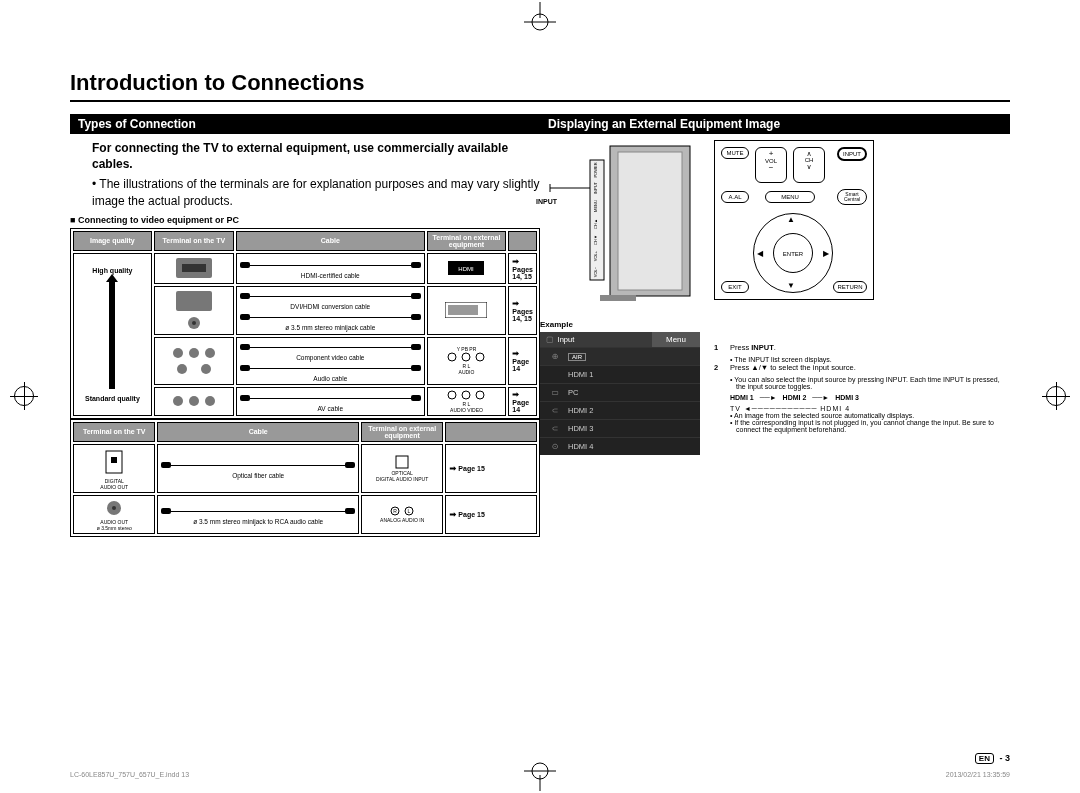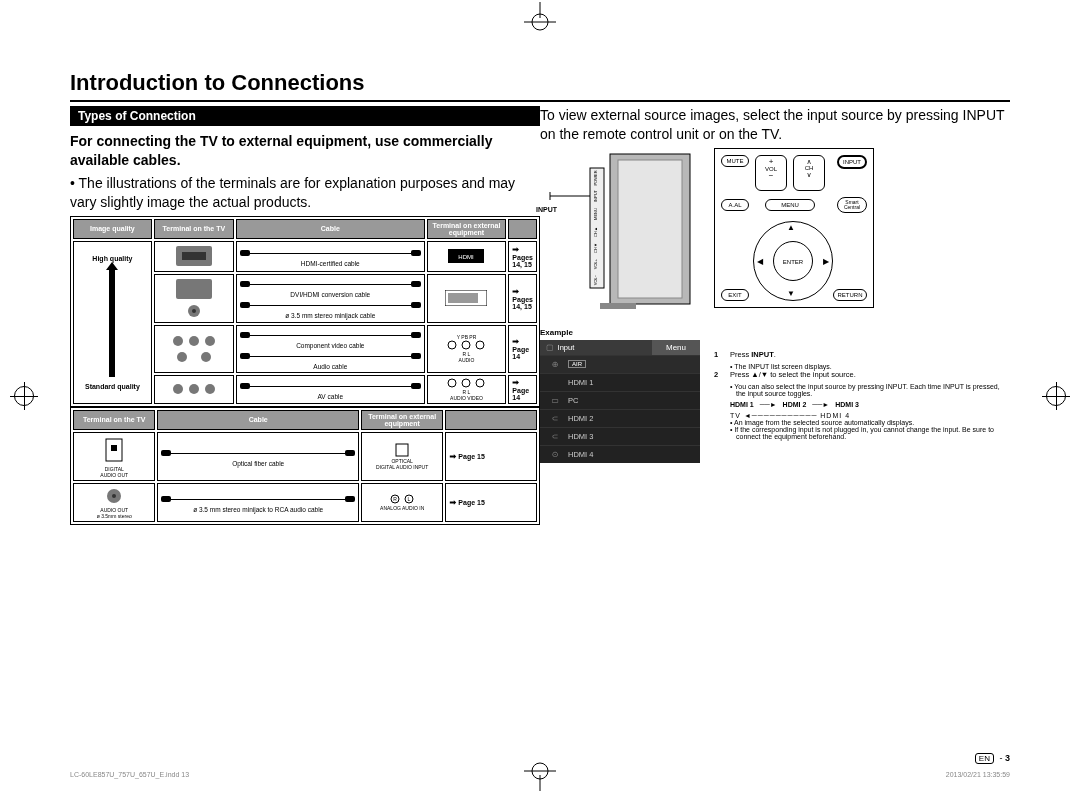--- a/index.html
+++ b/index.html
@@ -14,35 +14,35 @@
   }
   .page {
     position: absolute;
     left: 70px; top: 70px; right: 70px; bottom: 70px;
   }
   .title {
     font-size: 22px;
     font-weight: bold;
     border-bottom: 2px solid #000;
     padding-bottom: 4px;
-    margin-bottom: 4px;
+    margin-bottom: 12px;
   }
   .cols {
     display: flex;
   }
   .col { flex: 1 1 50%; }
   .section-header {
     background: #000;
     color: #fff;
     font-size: 12px;
     font-weight: bold;
     padding: 3px 8px;
     margin-bottom: 6px;
   }
-  .body-text { font-size: 14px; line-height: 1.35; margin-bottom: 4px; }
+  .body-text { font-size: 12px; line-height: 1.35; margin-bottom: 4px; margin-left: 22px; }
   .sub-h { font-size: 9px; font-weight: bold; margin: 6px 0 3px; }
   .sub-h::before { content: "■ "; }
 
   .diagram {
     border: 1px solid #000;
     width: 100%;
     font-size: 7px;
   }
   .diagram tr td { border: 1px solid #000; padding: 2px 3px; vertical-align: middle; }
   .diagram .hdr td { background: #999; color:#fff; font-weight: bold; text-align:center; font-size:7px; }
@@ -82,21 +82,21 @@
 
   .steps{ flex:1; font-size:7.5px;}
   .steps ol{ list-style:none;}
   .steps li{ display:flex; gap:6px; margin-bottom:4px;}
   .steps li .num{ font-weight:bold; width:10px;}
   .steps .sub{ font-size:7px; margin-left:16px; text-indent:-6px; padding-left:6px;}
   .flow{ margin:4px 0 4px 16px; font-size:7px; font-weight:bold;}
   .flow .arr{ margin:0 6px;}
   .flow2{ margin-left:16px; font-size:7px; letter-spacing:1px;}
 
-  .page-num{ position:absolute; right:0; bottom:-40px; font-size:9px;}
+  .page-num{ position:absolute; right:0; bottom:-40px; font-size:9px;font-weight:bold;}
   .page-num .en{ border:1px solid #000; border-radius:3px; padding:0 3px; font-size:8px; margin-right:3px;}
   .footer-l{ position:absolute; left:0; bottom:-55px; font-size:7px; color:#888;}
   .footer-r{ position:absolute; right:0; bottom:-55px; font-size:7px; color:#888;}
   .reg{position:absolute;width:20px;height:20px;border:1px solid #000;border-radius:50%;}
   .reg::before{content:"";position:absolute;left:50%;top:-5px;bottom:-5px;width:1px;background:#000;}
   .reg::after{content:"";position:absolute;top:50%;left:-5px;right:-5px;height:1px;background:#000;}
 </style>
 </head>
 <body>
 
@@ -114,20 +114,21 @@
   </svg>
 
 <div class="page">
   <div class="title">Introduction to Connections</div>
   <div class="cols">
 
     <div class="col">
       <div class="section-header">Types of Connection</div>
       <div class="body-text" style="font-weight:bold">For connecting the TV to external equipment, use commercially available cables.</div>
       <div class="body-text">• The illustrations of the terminals are for explanation purposes and may vary slightly image the actual products.</div>
+      <div class="sub-h">Connecting to video equipment or PC</div>
 
       <table class="diagram">
         <tbody>
             <tr class="hdr">
           <td>Image quality</td>
           <td>Terminal on the TV</td>
           <td>Cable</td>
           <td>Terminal on external equipment</td>
           <td></td>
         </tr>
@@ -267,23 +268,21 @@
                   <circle cx="22" cy="5" r="4" stroke="#000" fill="none"></circle>
                   <text x="22" y="7" font-size="5" text-anchor="middle">L</text>
                 </svg><div>ANALOG AUDIO IN</div></td>
           <td class="ref-cell"><span class="arrow-ref">Page 15</span></td>
         </tr>
       </tbody>
         </table>
     </div>
 
     <div class="col">
-      <div class="body-text">
-        <span>To view external source images, select the input source by pressing INPUT on the remote control unit or on the TV.</span>
-      </div>
+      <div class="section-header">Displaying an External Equipment Image</div>
 
       <div class="rc-row">
         <div class="tv-block">
           <svg class="tv-svg" viewBox="0 0 160 170">
             <rect x="70" y="6" width="80" height="150" fill="#b8b8b8" stroke="#000"></rect>
             <rect x="78" y="12" width="64" height="138" fill="#e5e5e5" stroke="#888"></rect>
             <rect x="60" y="155" width="36" height="6" fill="#888"></rect>
 
             <rect x="50" y="20" width="14" height="120" fill="#efefef" stroke="#000"></rect>
             <g font-size="4" text-anchor="middle" fill="#000">

